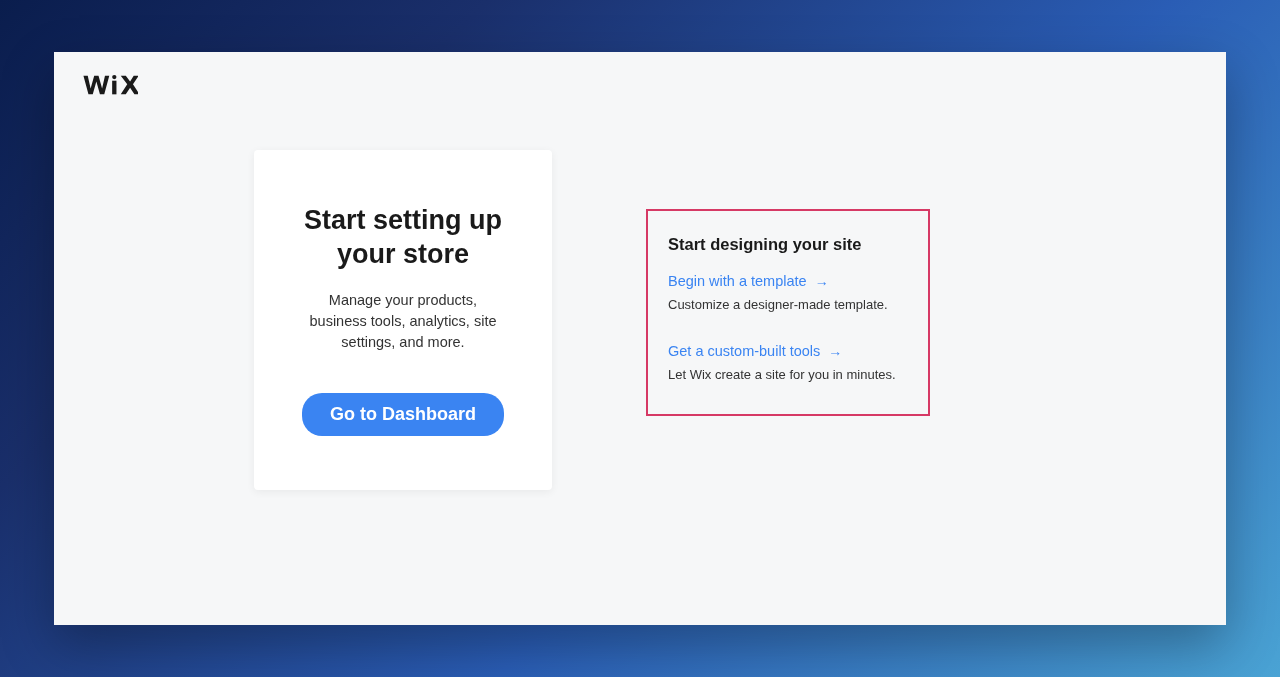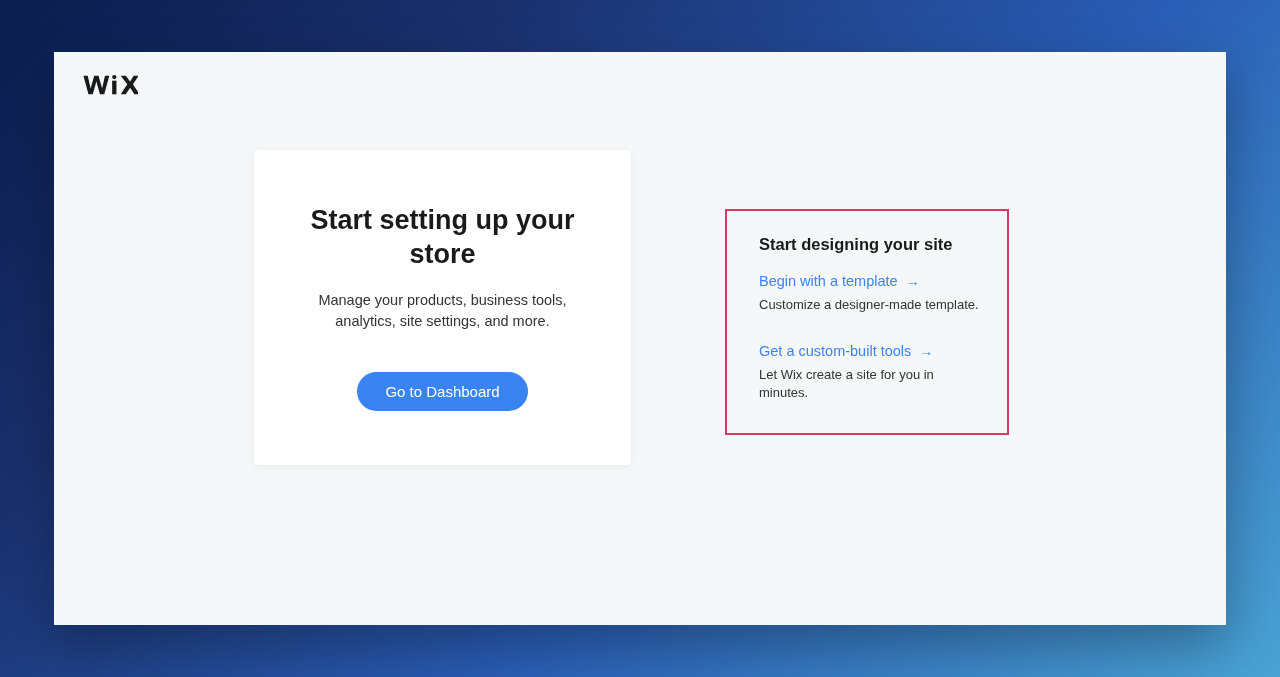--- a/index.html
+++ b/index.html
@@ -37,21 +37,21 @@
       height: 22px;
     }
 
     .content-area {
       display: flex;
       gap: 94px;
       padding-left: 172px;
     }
 
     .left-card {
-      width: 377px;
+      width: 298px;
       background: #ffffff;
       border-radius: 4px;
       padding: 54px 48px 54px 48px;
       text-align: center;
       box-shadow: 0 2px 8px rgba(0, 0, 0, 0.06);
     }
 
     .left-card h1 {
       font-size: 27px;
       font-weight: 700;
@@ -63,32 +63,32 @@
     .left-card p {
       font-size: 14.5px;
       color: #333333;
       line-height: 1.45;
       margin-bottom: 40px;
     }
 
     .dashboard-btn {
       background: #3a84f2;
       color: #ffffff;
-      font-size: 15px;
-      font-weight: 400;
+      font-size: 18px;
+      font-weight: 700;
       border: none;
       border-radius: 20px;
       padding: 11px 28px;
       cursor: pointer;
     }
 
     .right-panel {
       width: 284px;
       border: 2px solid #d63965;
-      padding: 24px 24px 30px 32px;
+      padding: 24px 24px 30px 20px;
       margin-top: 59px;
       height: fit-content;
     }
 
     .right-panel h2 {
       font-size: 16.5px;
       font-weight: 600;
       color: #1a1a1a;
       margin-bottom: 18px;
     }

